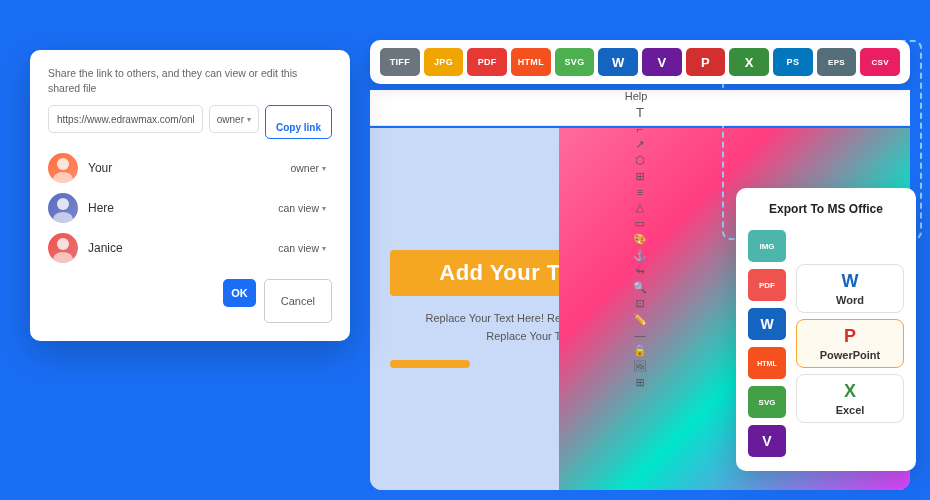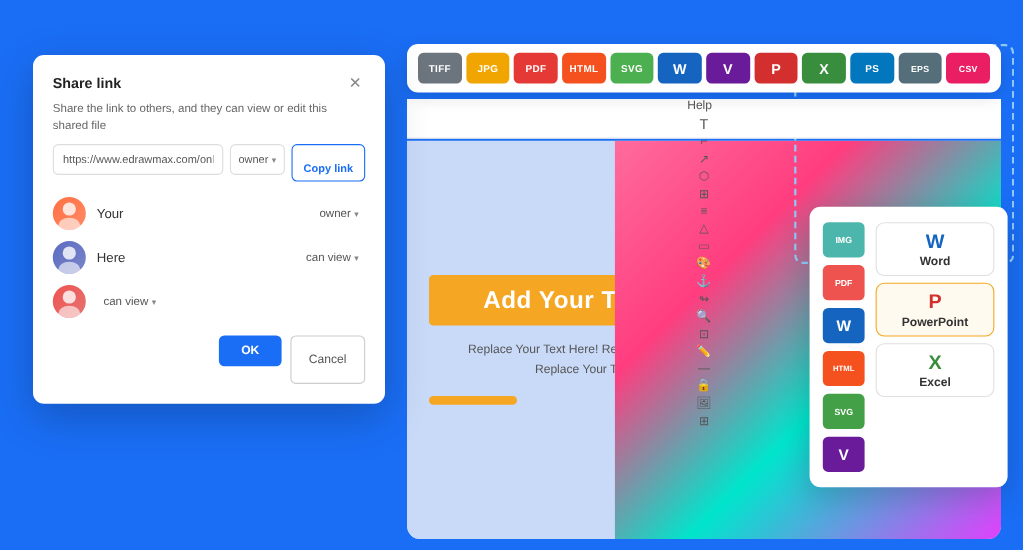--- a/index.html
+++ b/index.html
@@ -295,21 +295,21 @@
     }
 
     .btn-ok {
       height: 28px;
       background: #1a6ef5;
       border: none;
       border-radius: 5px;
       color: #fff;
       font-size: 11px;
       font-weight: 600;
-      padding: 0 20px;
+      padding: 0 8px;
       cursor: pointer;
     }
 
     .btn-cancel {
       height: 44px;
       background: #fff;
       border: 1px solid #ccc;
       border-radius: 5px;
       color: #555;
       font-size: 11px;
@@ -413,24 +413,20 @@
   <div class="canvas-text-area">
     <div class="title-banner">Add Your Title Here</div>
     <div class="subtitle-text">Replace Your Text Here! Replace Your Text Here!</div>
     <div class="subtitle-text">Replace Your Text Here!</div>
     <div class="orange-bar"></div>
   </div>
   <div class="canvas-design"></div>
 </div>
 
 <div class="share-dialog">
-  <div class="dialog-header">
-    <span class="dialog-title">Share link</span>
-    <button class="close-btn">✕</button>
-  </div>
   <p class="dialog-desc">Share the link to others, and they can view or edit this shared file</p>
   <div class="link-row">
     <input class="link-input" type="text" value="https://www.edrawmax.com/online/fil" readonly="" style="">
     <div class="owner-dropdown">
       <span>owner</span>
       <span class="chevron-down">▾</span>
     </div>
     <button class="copy-link-btn">Copy link</button>
   </div>
 
@@ -464,35 +460,37 @@
       </div>
     </div>
 
     <div class="user-row">
       <div class="avatar avatar-janice">
         <svg width="30" height="30" viewBox="0 0 30 30">
             <circle cx="15" cy="11" r="6" fill="#fff" opacity="0.8"></circle>
             <ellipse cx="15" cy="26" rx="10" ry="7" fill="#fff" opacity="0.6"></ellipse>
           </svg>
       </div>
+      <span class="user-name">Janice</span>
       <div class="permission-dropdown">
         <span>can view</span>
         <span class="chevron-down">▾</span>
       </div>
     </div>
   </div>
 
   <div class="dialog-actions">
     <button class="btn-ok">OK</button>
     <button class="btn-cancel">Cancel</button>
   </div>
 </div>
 
 <div class="export-panel">
-  <div style="display:flex;gap:10px;">
+  <div class="export-title">Export To MS Office</div>
+  <div style="display:flex;gap:10px;align-items:center;">
 
     <div style="display:flex;flex-direction:column;gap:7px;align-items:center;">
       <div style="width:38px;height:32px;background:#4db6ac;border-radius:5px;display:flex;align-items:center;justify-content:center;font-size:8px;font-weight:700;color:#fff;">IMG</div>
       <div style="width:38px;height:32px;background:#ef5350;border-radius:5px;display:flex;align-items:center;justify-content:center;font-size:8px;font-weight:700;color:#fff;">PDF</div>
       <div style="width:38px;height:32px;background:#1565c0;border-radius:5px;display:flex;align-items:center;justify-content:center;font-size:14px;font-weight:800;color:#fff;">W</div>
       <div style="width:38px;height:32px;background:#f4511e;border-radius:5px;display:flex;align-items:center;justify-content:center;font-size:7px;font-weight:700;color:#fff;">HTML</div>
       <div style="width:38px;height:32px;background:#43a047;border-radius:5px;display:flex;align-items:center;justify-content:center;font-size:8px;font-weight:700;color:#fff;">SVG</div>
       <div style="width:38px;height:32px;background:#6a1b9a;border-radius:5px;display:flex;align-items:center;justify-content:center;font-size:14px;font-weight:800;color:#fff;">V</div>
     </div>
 

